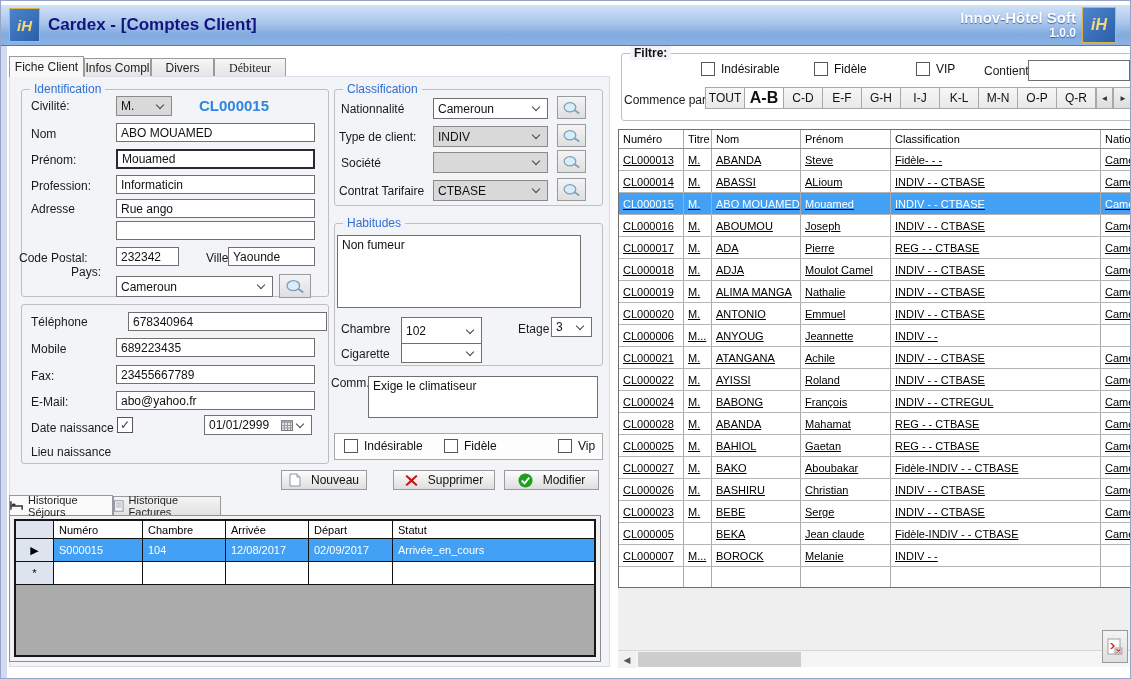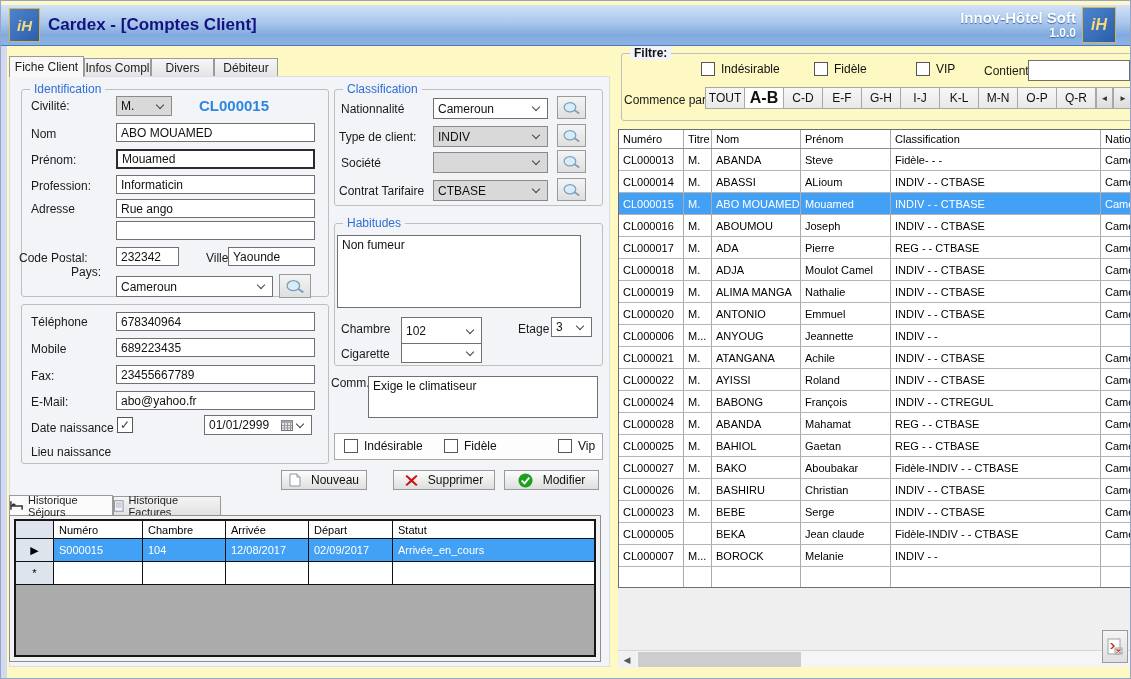--- a/index.html
+++ b/index.html
@@ -1,20 +1,20 @@
 <!DOCTYPE html>
 <html><head>
 <meta charset="utf-8">
 <style>
   * { margin:0; padding:0; box-sizing:border-box; }
   html,body { background:#e8e8e8; }
   body { font-family:"Liberation Sans", sans-serif; }
   #window {
     position:relative; width:1131px; height:679px; overflow:hidden;
-    background:#fef9c3; border:1px solid #96a4c8;
+    background:#ffffff; border:1px solid #96a4c8;
   }
   .abs { position:absolute; }
   .lbl { font-size:12px; color:#1a1a1a; white-space:nowrap; }
   .inp {
     background:#fff; border:1px solid #707070; font-size:12px; color:#111;
     display:flex; align-items:center; padding:0 4px; white-space:nowrap; overflow:hidden;
   }
   .inp.focus { border:2px solid #2b2b2b; }
   .ta { align-items:flex-start; padding-top:2px; }
   .combo {
@@ -51,21 +51,21 @@
   .ltab.on { background:#f8f8f8; top:55px; height:21px; z-index:2; }
   #tabpage { left:8px; top:75px; width:601px; height:591px; border:1px solid #dadee6;
     background:#f2f4f8; }
   
   .ccell, .hcell { border-right:1px solid #ababab; padding:0 4px; font-size:11px;
     display:flex; align-items:center; white-space:nowrap; overflow:hidden; }
   
   #clients-grid { left:617px; top:128px; width:514px; height:459px; background:#fff;
     border:1px solid #6e6e6e; overflow:hidden; }
   .chead { display:flex; height:19px; border-bottom:1px solid #8d8d8d; background:#fff; }
-  .crow { display:flex; height:22px; border-bottom:1px solid #b4b4b4; background:#fff; }
+  .crow { display:flex; height:22px; border-bottom:1px solid #b4b4b4; background:#fff;text-decoration:underline; }
   .crow.sel { background:#42a0f5; }
   .crow.sel .ccell { color:#fff; }
   .cc0{width:65px;} .cc1{width:28px;} .cc2{width:89px;} .cc3{width:90px;} .cc4{width:210px;} .cc5{flex:1;border-right:none;}
   
   .htab { position:absolute; top:495px; height:19px; background:linear-gradient(#f4f4f4,#e2e2e2);
     border:1px solid #9a9a9a; border-bottom:none; font-size:11px; color:#222;
     display:flex; align-items:center; justify-content:center; gap:5px; }
   .htab.on { background:#fafafa; height:20px; top:494px; z-index:2; }
   #hist-outer { left:8px; top:514px; width:592px; height:147px; background:#f2f2f2;
     border:1px solid #8f8f8f; }
@@ -102,21 +102,21 @@
     <div class="abs applogo" style="left:8px;top:3px;width:31px;height:34px;font-size:15px;">iH</div>
     <div class="abs" id="title-text" style="left:47px;top:10px;">Cardex - [Comptes Client]</div>
     <div class="abs" id="brand-name" style="right:56px;top:4px;">Innov-Hôtel Soft</div>
     <div class="abs" id="brand-version" style="right:56px;top:21px;">1.0.0</div>
     <div class="abs applogo" style="right:16px;top:2px;width:34px;height:36px;font-size:16px;">iH</div>
   </div>
 
   <div class="ltab on" style="left:8px;width:75px;">Fiche Client</div>
   <div class="ltab" style="left:83px;width:67px;">Infos Compl</div>
   <div class="ltab" style="left:150px;width:63px;">Divers</div>
-  <div class="ltab" style="left:213px;width:64px;">Débiteur</div>
+  <div class="ltab" style="left:213px;width:72px;font-family:Liberation Serif, serif;">Débiteur</div>
   <div class="abs" id="tabpage"></div>
 
   <div class="abs gb" style="left:20px;top:88px;width:308px;height:208px;">
     <span class="leg">Identification</span>
   </div>
   <div class="abs lbl" style="left:30px;top:98px;">Civilité:</div>
   <div class="abs combo gray" style="left:115px;top:95px;width:56px;height:20px;">
     <span>M.</span>
       <i class="car"></i>
   </div>
@@ -147,21 +147,21 @@
   </div>
   <div class="abs sbtn" style="left:278px;top:273px;width:32px;height:24px;">
     <svg width="20" height="15" viewBox="0 0 24 18">
       <ellipse cx="10" cy="8" rx="7.5" ry="6" fill="#d9ecf8" stroke="#7aa0bc" stroke-width="1.6"></ellipse>
       <line x1="16" y1="12" x2="22" y2="16" stroke="#7aa0bc" stroke-width="2.4"></line>
     </svg>
   </div>
 
   <div class="abs gb" style="left:20px;top:303px;width:308px;height:160px;"></div>
   <div class="abs lbl" style="left:30px;top:314px;">Téléphone</div>
-  <div class="abs inp" style="left:115px;top:311px;width:199px;height:19px;">678340964</div>
+  <div class="abs inp" style="left:127px;top:311px;width:199px;height:19px;">678340964</div>
   <div class="abs lbl" style="left:30px;top:341px;">Mobile</div>
   <div class="abs inp" style="left:115px;top:337px;width:199px;height:19px;">689223435</div>
   <div class="abs lbl" style="left:30px;top:368px;">Fax:</div>
   <div class="abs inp" style="left:115px;top:364px;width:199px;height:19px;">23455667789</div>
   <div class="abs lbl" style="left:30px;top:394px;">E-Mail:</div>
   <div class="abs inp" style="left:115px;top:390px;width:199px;height:19px;">abo@yahoo.fr</div>
 
   <div class="abs lbl" style="left:30px;top:420px;">Date naissance</div>
   <span class="abs cb" style="left:116px;top:416px;width:16px;height:16px;">✓</span>
   <div class="abs inp" style="left:203px;top:414px;width:108px;height:20px;">

